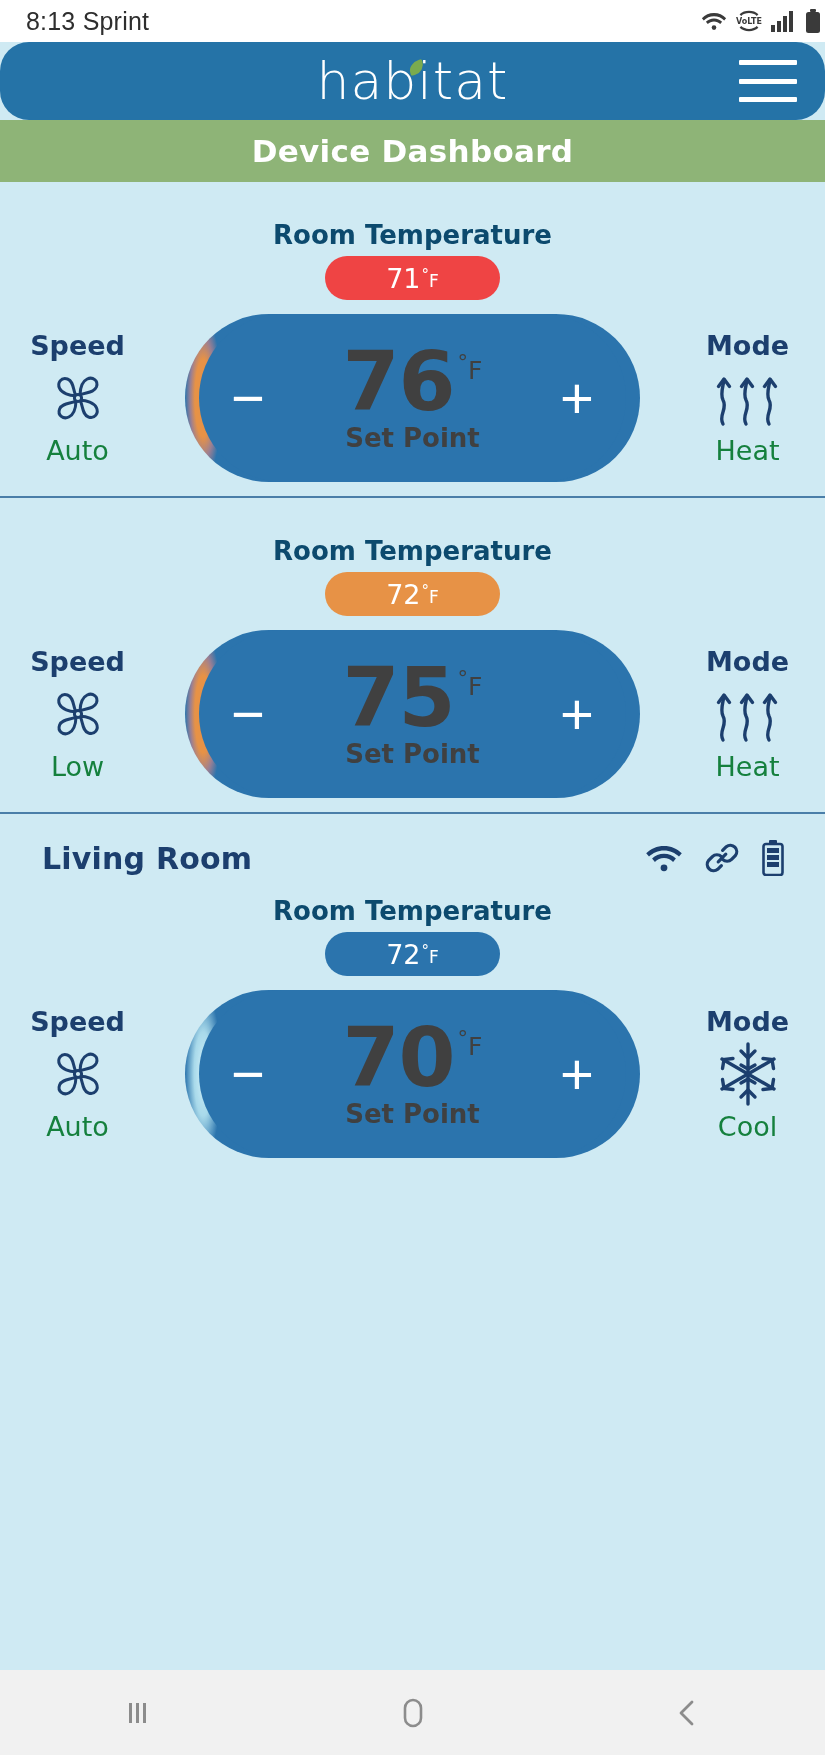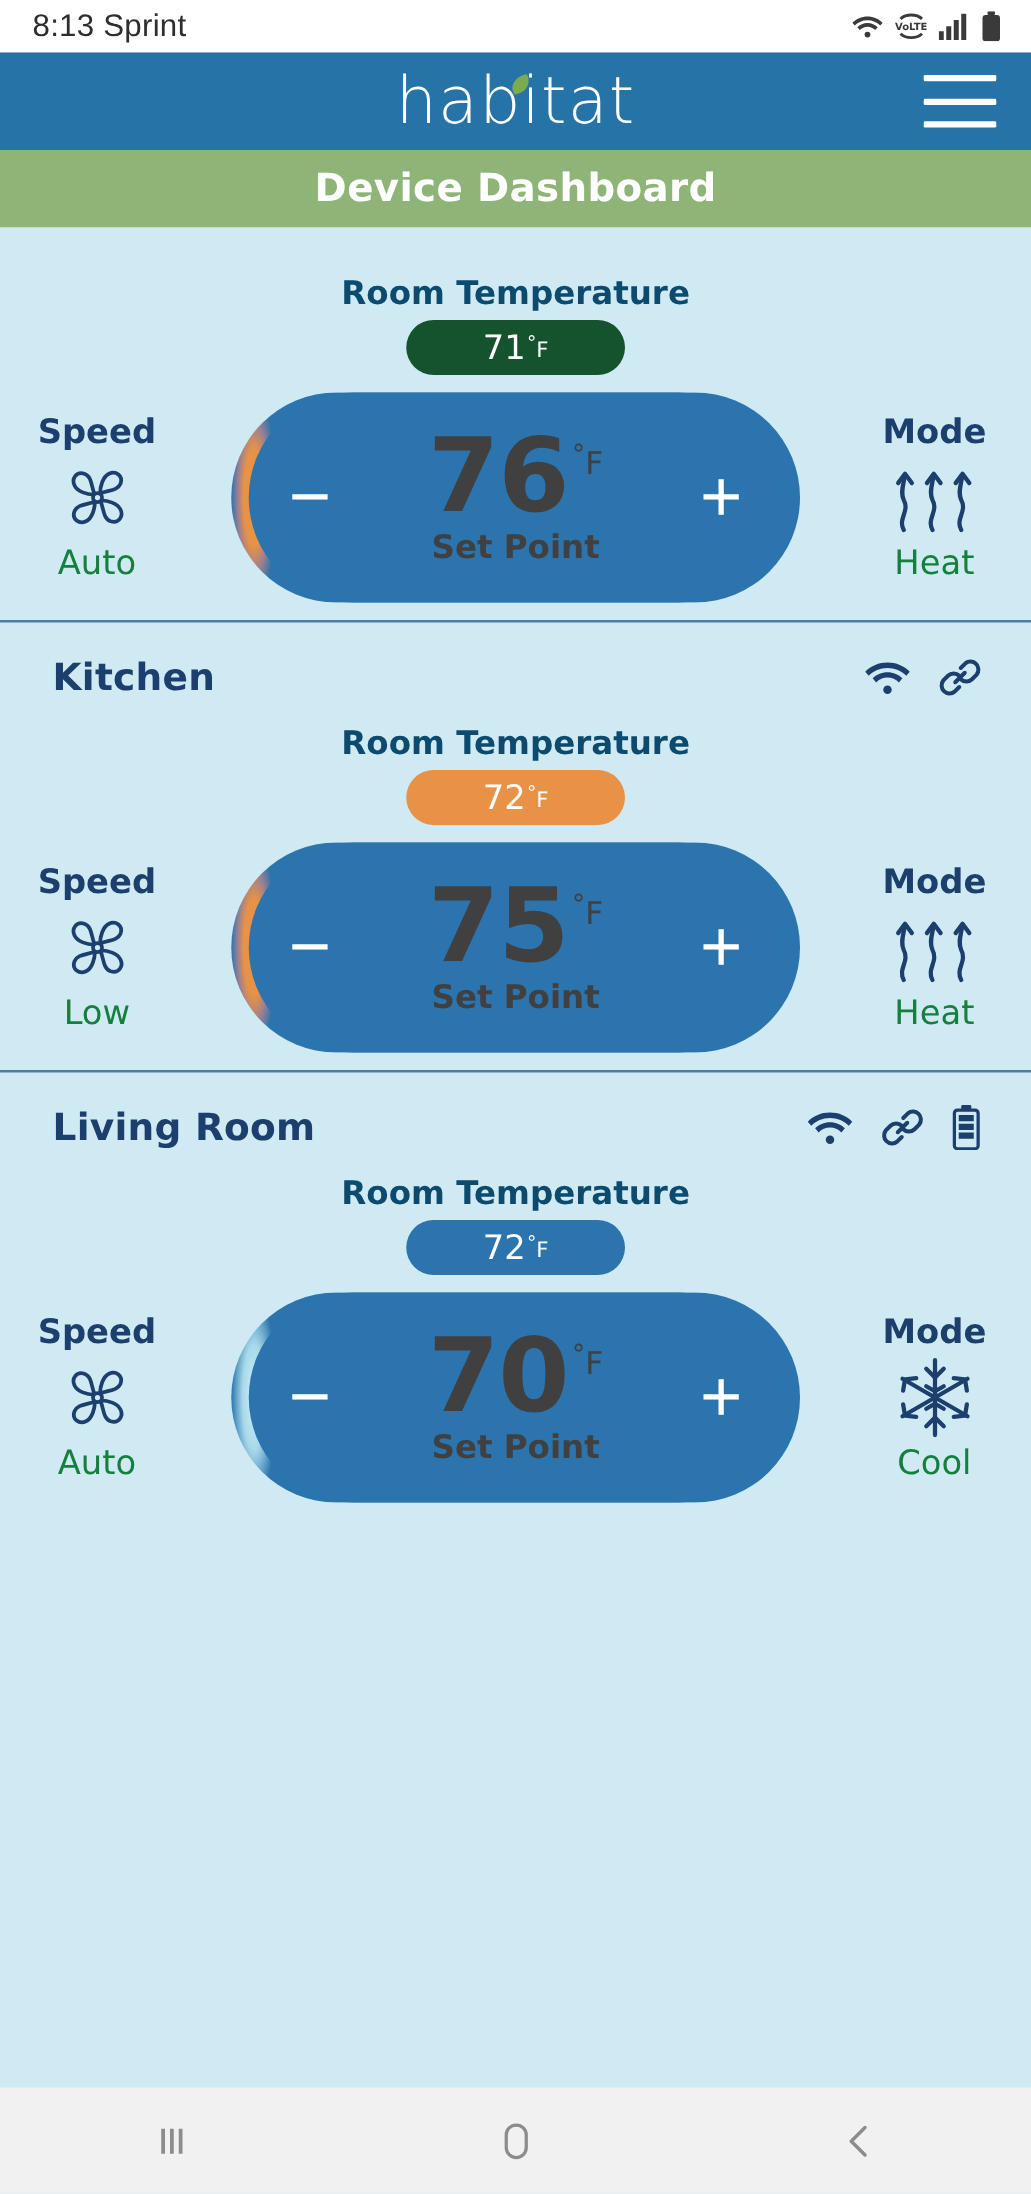--- a/index.html
+++ b/index.html
@@ -7,31 +7,31 @@
     width: 825px; height: 1755px;
     font-family: "Liberation Sans", sans-serif;
     background: #cfeaf3;
     overflow: hidden;
   }
   #app { width: 825px; height: 1755px; display: flex; flex-direction: column; position: relative; }
 
   
   .statusbar {
     height: 42px; background: #ffffff; flex: 0 0 42px;
-    display: flex; align-items: center; padding: 0 24px 0 26px;
+    display: flex; align-items: center; padding: 0 4px 0 26px;
     color: #3a3a3a;
   }
   .status-time { font-size: 25px; letter-spacing: .2px; color: #2e2e2e; font-family: "Liberation Sans", sans-serif; }
   .status-right { margin-left: auto; display: flex; align-items: center; gap: 9px; }
   .status-right svg { display: block; }
 
   
   .brandbar {
     flex: 0 0 78px; background: #2573a7; position: relative;
-    display: flex; align-items: center; justify-content: center;
+    display: flex; align-items: center; justify-content: center; border-radius: 29px;
   }
   .logo { position: relative; display: inline-block; }
   .logo-text {
     font-family: "DejaVu Sans", sans-serif;
     font-weight: 300; font-size: 52px; color: #ffffff;
     letter-spacing: 1px; line-height: 1;
   }
   .logo-leaf {
     position: absolute; width: 15px; height: 13px;
     left: 92px; top: 6px;
@@ -205,21 +205,21 @@
   </div>
 
   <div class="titlebar">
     <h1>Device Dashboard</h1>
   </div>
 
   <div class="content" id="cards">
       <div class="card">
 
     <div class="rt-label">Room Temperature</div>
-    <div class="rt-pill" style="background:#14532d">
+    <div class="rt-pill" style="background:#ef4444">
       <span class="v">71</span>
       <span class="u"><sup>°</sup>F</span>
     </div>
 
     <div class="ctl-row">
       <div class="side">
         <span class="side-cap">Speed</span>
         <span class="side-icon">
               <svg width="62" height="62" viewBox="0 0 62 62">
       <g fill="none" stroke="#1c3f6e" stroke-width="3">
@@ -263,39 +263,20 @@
         <path d="M60 57 C 55 48 65 42 60 33 C 57 27 60 20 61 13"></path>
         <path d="M55.5 19.5 L61 12 L66.5 19.5"></path>
       </g>
     </svg>
             </span>
         <span class="side-val">Heat</span>
       </div>
     </div>
       </div>
       <div class="card">
-    <div class="card-head">
-      <span class="room-name">Kitchen</span>
-      <span class="head-icons">
-        <span>
-              <svg width="38" height="30" viewBox="0 0 38 30">
-      <path d="M19 7.4c5.9 0 11.2 2.4 15 6.2l2.8-3.3C32.2 5.7 26 3 19 3S5.8 5.7 1.2 10.3L4 13.6C7.8 9.8 13.1 7.4 19 7.4z" fill="#1c3f6e"></path>
-      <path d="M19 15c3.5 0 6.7 1.5 9.1 3.9l2.8-3.3C27.9 12.7 23.7 10.8 19 10.8S10.1 12.7 7.1 15.6L9.9 18.9C12.3 16.5 15.5 15 19 15z" fill="#1c3f6e"></path>
-      <circle cx="19" cy="24.8" r="3.4" fill="#1c3f6e"></circle>
-    </svg>
-            </span>
-            <span>
-              <svg width="34" height="34" viewBox="0 0 34 34">
-      <path d="M13.2 20.8 L20.8 13.2" stroke="#1c3f6e" stroke-width="3.2" stroke-linecap="round" fill="none"></path>
-      <path d="M17.6 9.4 L21.3 5.7 a6.4 6.4 0 0 1 9.0 9.0 L26.6 18.4 a6.4 6.4 0 0 1 -9.0 0" stroke="#1c3f6e" stroke-width="3.2" fill="none" stroke-linecap="round"></path>
-      <path d="M16.4 24.6 L12.7 28.3 a6.4 6.4 0 0 1 -9.0 -9.0 L7.4 15.6 a6.4 6.4 0 0 1 9.0 0" stroke="#1c3f6e" stroke-width="3.2" fill="none" stroke-linecap="round"></path>
-    </svg>
-            </span>
-      </span>
-    </div>
 
     <div class="rt-label">Room Temperature</div>
     <div class="rt-pill" style="background:#e79246">
       <span class="v">72</span>
       <span class="u"><sup>°</sup>F</span>
     </div>
 
     <div class="ctl-row">
       <div class="side">
         <span class="side-cap">Speed</span>

